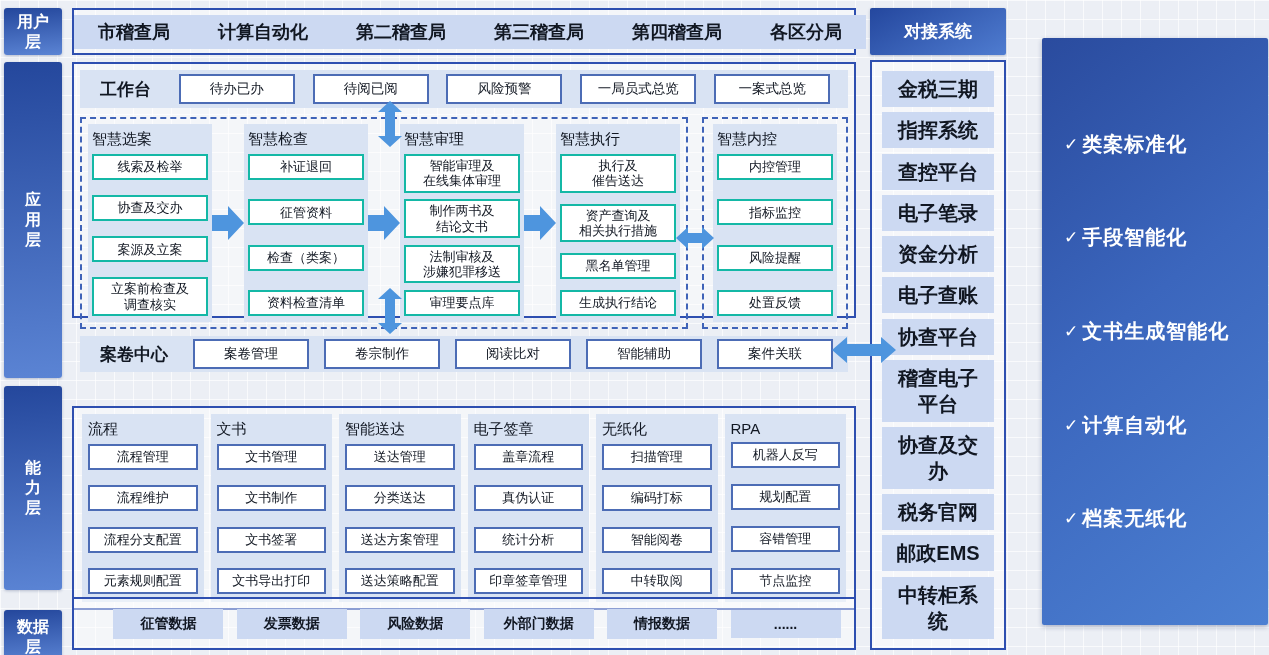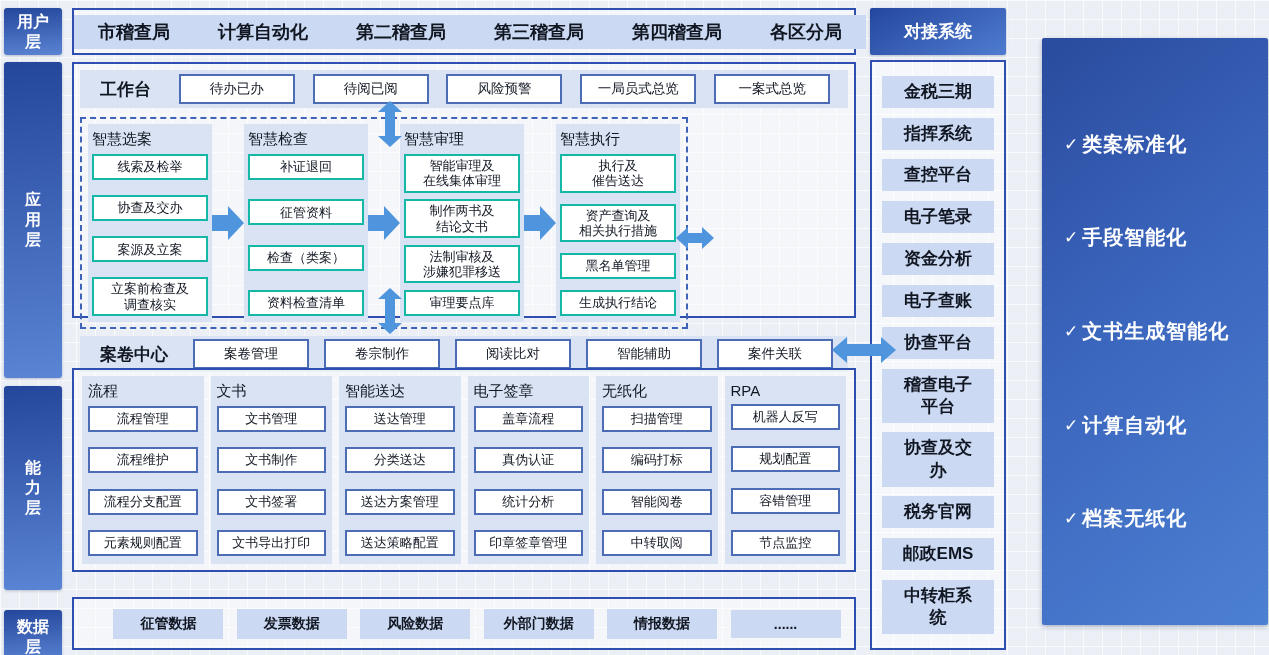--- a/index.html
+++ b/index.html
@@ -31,21 +31,21 @@
   .rail-cap{top:386px;height:204px;}
   .rail-data{top:610px;height:53px;}
 
   
   .obox{
     position:absolute;left:72px;width:784px;box-sizing:border-box;
     border:2px solid #2e4fb0;background:rgba(255,255,255,.45);
   }
   .user-box{top:8px;height:47px;display:flex;align-items:center;}
   .app-box{top:62px;height:256px;}
-  .cap-box{top:368px;height:204px;display:flex;justify-content:space-between;gap:7px;padding:6px 8px;}
+  .cap-box{top:406px;height:204px;display:flex;justify-content:space-between;gap:7px;padding:6px 8px;}
   .data-box{top:597px;height:53px;display:flex;align-items:center;padding-left:26px;}
 
   .row-even{flex:1;display:flex;justify-content:space-evenly;align-items:center;}
   .chip{
     background:#ccd9f2;font-weight:700;font-size:18px;
     padding:5px 24px;white-space:nowrap;
   }
   .chip-data{font-weight:600;font-size:14px;padding:6px 0;width:110px;text-align:center;}
 
   
@@ -99,21 +99,21 @@
     color:#fff;font-weight:700;font-size:17px;
     display:flex;align-items:center;justify-content:center;
     box-shadow:0 1px 3px rgba(20,40,90,.25);
   }
   .int-body{
     position:absolute;left:870px;top:60px;width:136px;height:590px;box-sizing:border-box;
     border:2px solid #2e4fb0;background:rgba(255,255,255,.5);
     display:flex;flex-direction:column;justify-content:space-evenly;padding:4px 10px;
   }
   .ibox{
-    background:#ccd9f2;font-weight:700;font-size:17px;line-height:1.3;
+    background:#ccd9f2;font-weight:700;font-size:20px;line-height:1.3;
     text-align:center;padding:5px 14px;
   }
 
   
   .hl-panel{
     position:absolute;left:1042px;top:38px;width:226px;height:587px;border-radius:2px;
     background:linear-gradient(140deg,#2a4b9e 0%,#3b66bd 45%,#4c80d2 100%);
     box-sizing:border-box;display:flex;flex-direction:column;justify-content:space-evenly;
     padding:26px 0 26px 22px;box-shadow:0 2px 5px rgba(20,40,90,.3);
   }
@@ -235,20 +235,32 @@
         <div class="sbox"><span>执行及
 催告送达</span></div>
             <div class="sbox"><span>资产查询及
 相关执行措施</span></div>
             <div class="sbox"><span>黑名单管理</span></div>
             <div class="sbox"><span>生成执行结论</span></div>
           </div>
       </div>
     </div>
 
+    <div class="dashed dashed-b">
+      <div class="smart-col">
+        <div class="col-title">智慧内控</div>
+        <div class="col-items">
+
+        <div class="sbox"><span>内控管理</span></div>
+            <div class="sbox"><span>指标监控</span></div>
+            <div class="sbox"><span>风险提醒</span></div>
+            <div class="sbox"><span>处置反馈</span></div>
+          </div>
+      </div>
+    </div>
 
     <div class="bar bar-cc">
       <span class="bar-label">案卷中心</span>
       <div class="bar-items">
 
       <div class="wbox">
             <span>案卷管理</span>
           </div>
           <div class="wbox">
             <span>卷宗制作</span>

